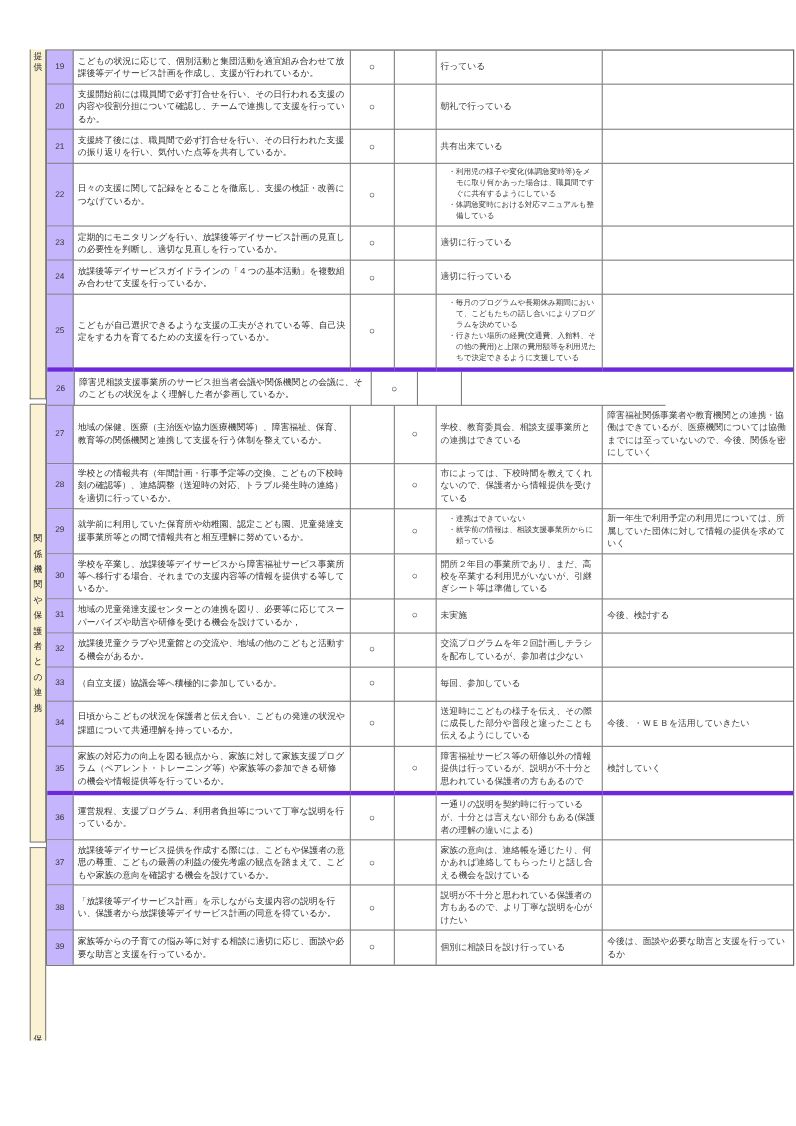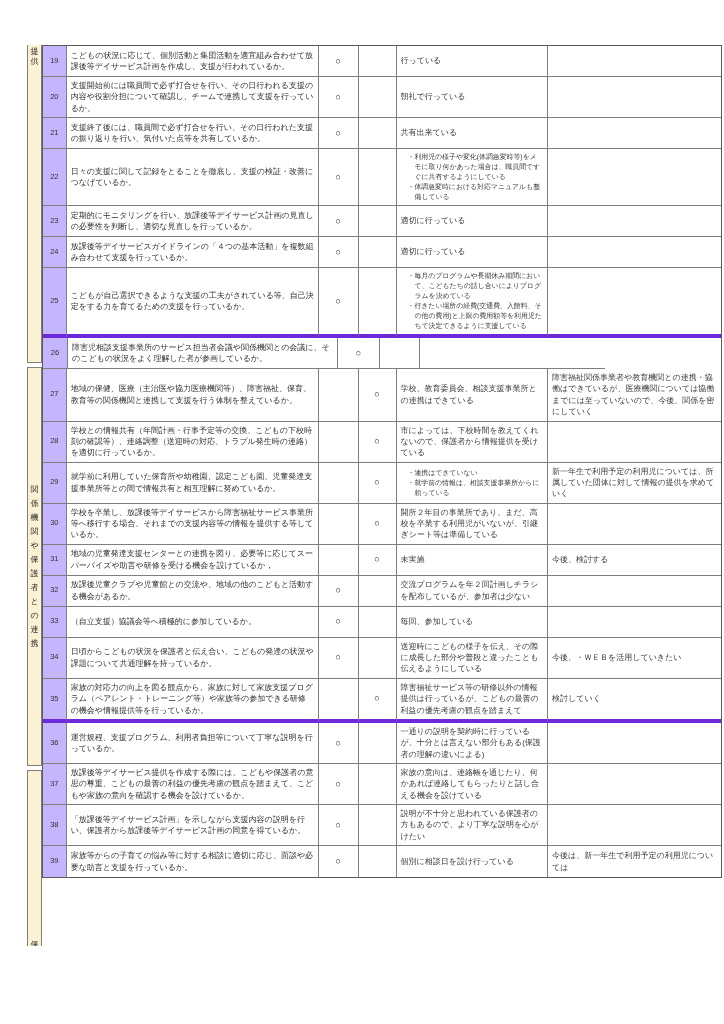--- a/index.html
+++ b/index.html
@@ -400,21 +400,21 @@
         <div class="cell q">
           <span class="cellspan">家族の対応力の向上を図る観点から、家族に対して家族支援プログラム（ペアレント・トレーニング等）や家族等の参加できる研修の機会や情報提供等を行っているか。</span>
         </div>
         <div class="cell c1">
           <span class="cellspan"></span>
         </div>
         <div class="cell c2">
           <span class="cellspan">○</span>
         </div>
         <div class="cell comment">
-          <span class="cellspan">障害福祉サービス等の研修以外の情報提供は行っているが、こどもの最善の利益の優先考慮の観点を踏まえて</span>
+          <span class="cellspan">障害福祉サービス等の研修以外の情報提供は行っているが、説明が不十分と思われている保護者の方もあるので</span>
         </div>
         <div class="cell improve">
           <span class="cellspan">検討していく</span>
         </div>
       </div>
       <div class="row">
         <div class="cell num">
           <span class="cellspan">36</span>
         </div>
         <div class="cell q">
@@ -483,17 +483,17 @@
         <div class="cell c1">
           <span class="cellspan">○</span>
         </div>
         <div class="cell c2">
           <span class="cellspan"></span>
         </div>
         <div class="cell comment">
           <span class="cellspan">個別に相談日を設け行っている</span>
         </div>
         <div class="cell improve">
-          <span class="cellspan">今後は、新一年生で利用予定の利用児については</span>
+          <span class="cellspan">今後は、面談や必要な助言と支援を行っているか</span>
         </div>
       </div>
     </div>
 </div>
 
 </body></html>

